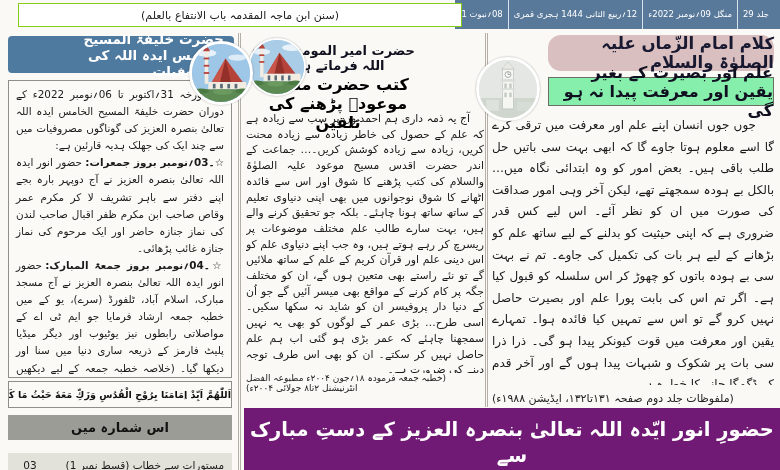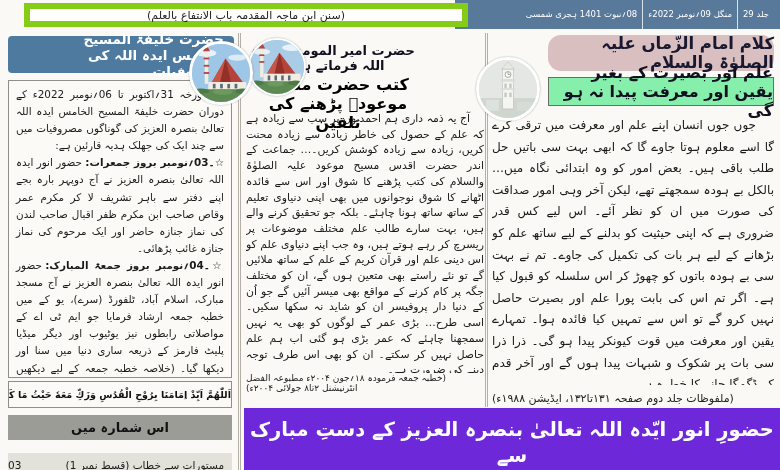--- a/index.html
+++ b/index.html
@@ -14,22 +14,22 @@
   .masthead-bar {
     position:absolute; right:0; top:0; width:325px; height:29px;
     background:#58799a; color:#fff; display:flex; align-items:center;
     padding:0 6px; overflow:hidden;
   }
   .masthead-bar .seg {
     font-size:8.5px; white-space:nowrap; padding:0 5px; line-height:29px;
   }
   .masthead-bar .seg + .seg { border-right:1px solid #d8e2ea; }
   .hadith-note {
-    position:absolute; left:24px; top:3px; width:444px; height:24px;
-    background:#fff; border:6px solid #84cc16;
+    position:absolute; left:18px; top:3px; width:444px; height:24px;
+    background:#fff; border:1px solid #84cc16;
     display:flex; align-items:center; justify-content:center;
     font-size:11px; color:#222;
   }
 
   
   .vsep { position:absolute; width:3px; border-right:1px solid #b3afa6; border-left:1px solid #b3afa6; }
   .vsep1 { left:238px; top:33px; height:437px; }
   .vsep2 { left:485px; top:33px; height:374px; }
 
   
@@ -113,40 +113,41 @@
   .toc-header {
     height:25px; background:#9c9c96; color:#111;
     display:flex; align-items:center; justify-content:center;
     font-size:13px; font-weight:bold; margin-bottom:13px;
   }
   .toc-row {
     height:24px; background:#e2e1da; margin-bottom:2px;
     display:flex; align-items:center; font-size:10.5px;
   }
   .toc-row .toc-label { flex:1; padding-right:8px; }
-  .toc-row .toc-page { width:44px; direction:ltr; }
+  .toc-row .toc-page { width:44px; text-align:center; direction:ltr; }
   .toc-row.partial { height:6px; }
 
   
   .banner {
     position:absolute; left:244px; top:408px; width:536px; height:62px;
-    background:#6d28d9; color:#fff; text-align:center; overflow:hidden;
+    background:#701a75; color:#fff; text-align:center; overflow:hidden;
   }
   .banner .b1 { margin-top:9px; font-size:19.5px; font-weight:bold; line-height:26px; }
 
   svg { display:block; width:100%; height:100%; }
 </style>
 </head>
 <body>
 
 <div class="page">
 
   <div class="masthead-bar">
     <span class="seg">جلد 29</span>
     <span class="seg">منگل 09؍نومبر 2022ء</span>
+    <span class="seg">12؍ربیع الثانی 1444 ہجری قمری</span>
     <span class="seg">08؍نبوت 1401 ہجری شمسی</span>
 
   </div>
   <div class="hadith-note">
     <span>(سنن ابن ماجہ المقدمہ باب الانتفاع بالعلم)</span>
   </div>
 
   <div class="vsep vsep1"></div>
   <div class="vsep vsep2"></div>
 

